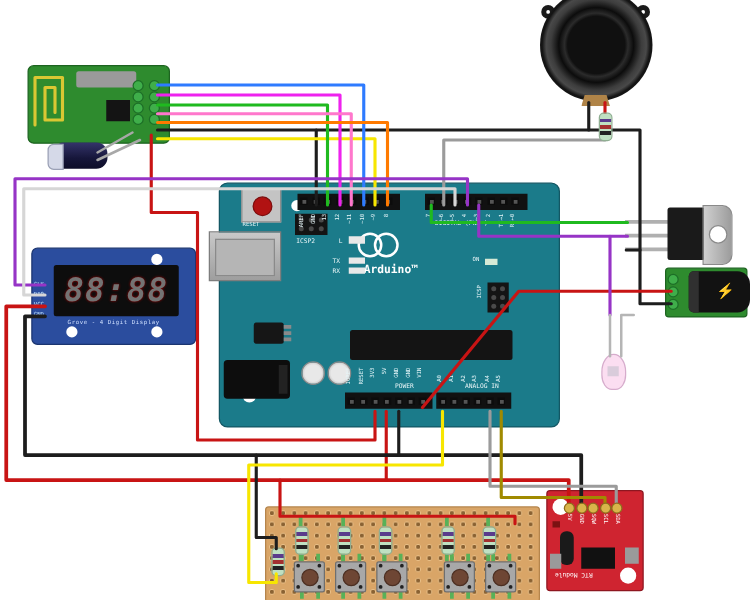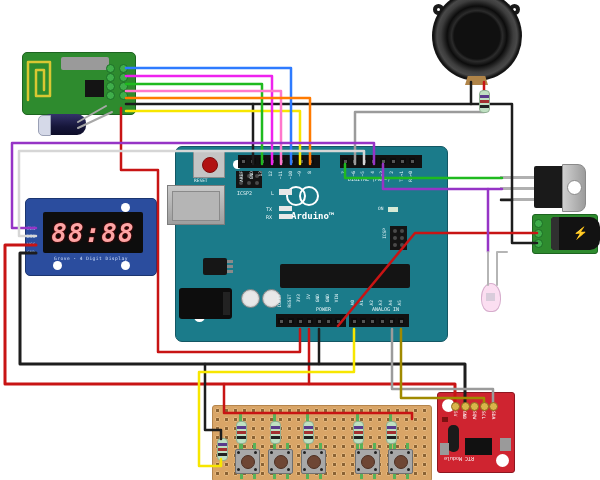--- a/index.html
+++ b/index.html
@@ -60,21 +60,21 @@
     <div class="abs" style="left:8px;top:0;width:40px;height:21px;background:linear-gradient(180deg,#34346a,#16163a 60%,#0d0d28);border-radius:4px 9px 9px 4px;"></div>
     <div class="abs" style="left:0;top:1px;width:11px;height:19px;background:#d5d9e8;border-radius:5px 0 0 5px;border:0.5px solid #9aa0b5;"></div>
   </div>
 
   <div class="abs board" style="left:25px;top:198px;width:130px;height:76px;background:#2b4d9e;border:1px solid #1b3570;z-index:10;">
     <div class="hole" style="left:95px;top:4px;width:9px;height:9px;"></div>
     <div class="hole" style="left:27px;top:62px;width:9px;height:9px;"></div>
     <div class="hole" style="left:95px;top:62px;width:9px;height:9px;"></div>
     <div class="abs" style="left:17px;top:13px;width:100px;height:41px;background:#0d0d0d;border-radius:2px;
          display:flex;align-items:center;justify-content:center;">
-      <span style="font:bold 26px 'DejaVu Sans Mono',monospace;font-style:italic;color:#fca5a5;letter-spacing:1px;text-shadow:0 0 2px #a00;">88:88</span>
+      <span style="font:bold 26px 'DejaVu Sans Mono',monospace;font-style:italic;color:#737373;letter-spacing:1px;text-shadow:0 0 2px #a00;">88:88</span>
     </div>
     <div class="abs" style="left:0;top:57px;width:130px;text-align:center;font:4.5px 'DejaVu Sans Mono',monospace;color:#cfe0ff;letter-spacing:0.5px;">Grove - 4 Digit Display</div>
   </div>
   <div id="disp-pin-labels"></div>
 
   <div class="abs board" style="left:175px;top:146px;width:271px;height:194px;background:#1b7b8a;border:1px solid #135764;z-index:10;border-radius:7px;">
     <div class="hole" style="left:57px;top:13px;width:9px;height:9px;"></div>
     <div class="hole" style="left:18px;top:164px;width:11px;height:11px;"></div>
   </div>
 

